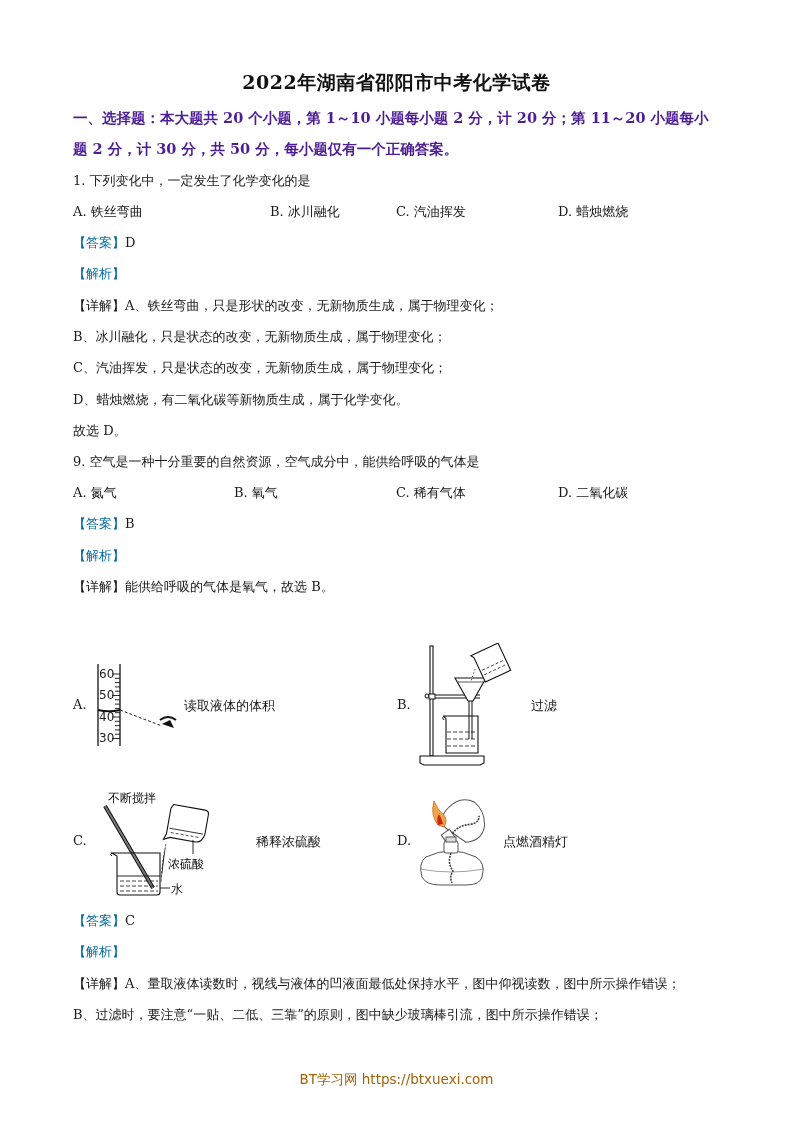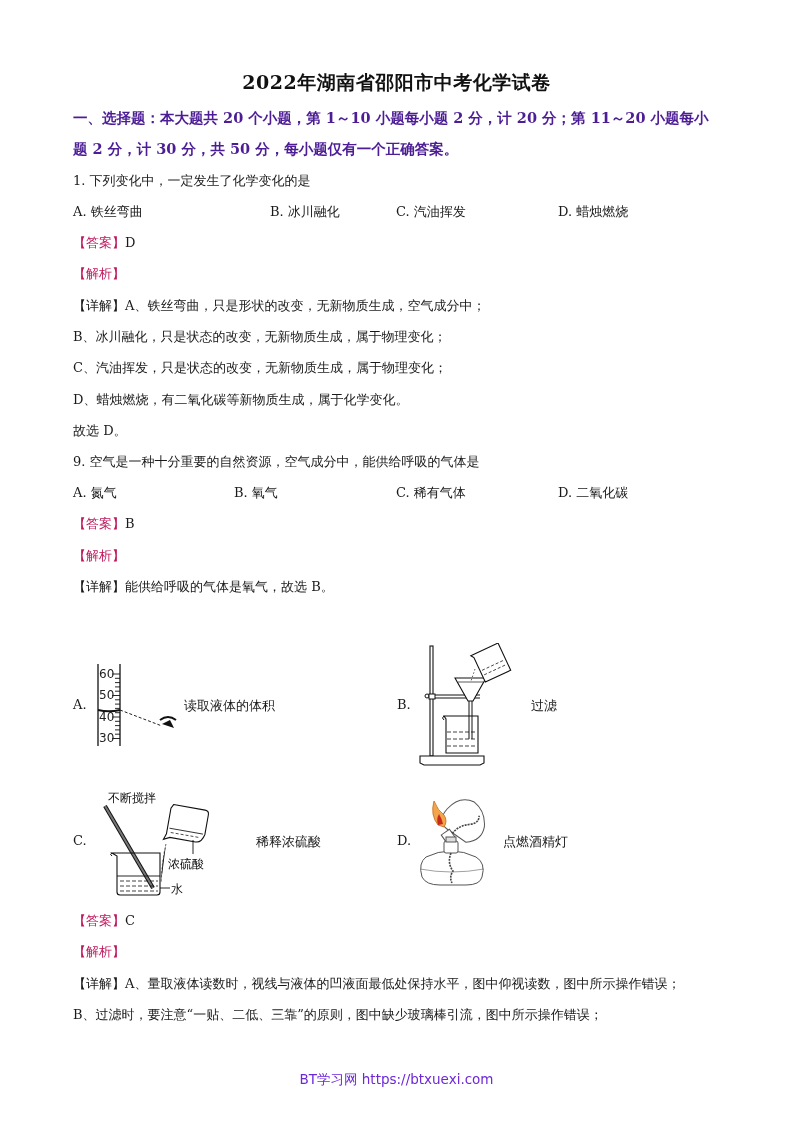--- a/index.html
+++ b/index.html
@@ -18,24 +18,24 @@
     .section-head {
       position: absolute; left: 73px; width: 660px; font-weight: bold; font-size: 14.5px; color: #4c1d95;
       line-height: 31px;
     }
     .line {
       position: absolute; left: 73px; white-space: nowrap; font-size: 13px; line-height: 18px;
     }
     .opt {
       position: absolute; white-space: nowrap; font-size: 13px; line-height: 18px;
     }
-    .tag { color: #be185d; text-align: center; }
+    .tag { color: #0369a1; text-align: center; }
     .footer {
       position: absolute; top: 1071px; left: 0; width: 793px; text-align: center;
-      font-family: "DejaVu Sans", "Liberation Sans", sans-serif; font-size: 13.5px; color: #6d28d9;
+      font-family: "DejaVu Sans", "Liberation Sans", sans-serif; font-size: 13.5px; color: #a16207;
     }
     .fig { position: absolute; }
     .fig-label { position: absolute; font-size: 13px; white-space: nowrap; }
     svg text { font-family: "DejaVu Sans", "Liberation Sans", sans-serif; }
   </style>
 </head>
 <body>
 
 <div class="page">
 
@@ -50,21 +50,21 @@
   <div class="opt" style="top:203px; left:396px;">C. 汽油挥发</div>
   <div class="opt" style="top:203px; left:558px;">D. 蜡烛燃烧</div>
 
   <div class="line" style="top:234px;">
     <span class="tag">【答案】</span><span>D</span>
   </div>
   <div class="line" style="top:265px;">
     <span class="tag">【解析】</span>
   </div>
   <div class="line" style="top:297px;">
-    <span>【详解】</span><span>A、铁丝弯曲，只是形状的改变，无新物质生成，空气成分中；</span>
+    <span>【详解】</span><span>A、铁丝弯曲，只是形状的改变，无新物质生成，属于物理变化；</span>
   </div>
   <div class="line" style="top:328px;">B、冰川融化，只是状态的改变，无新物质生成，属于物理变化；</div>
   <div class="line" style="top:359px;">C、汽油挥发，只是状态的改变，无新物质生成，属于物理变化；</div>
   <div class="line" style="top:391px;">D、蜡烛燃烧，有二氧化碳等新物质生成，属于化学变化。</div>
   <div class="line" style="top:422px;">故选 D。</div>
 
   <div class="line" style="top:453px;">9. 空气是一种十分重要的自然资源，空气成分中，能供给呼吸的气体是</div>
   <div class="opt" style="top:484px; left:73px;">A. 氮气</div>
   <div class="opt" style="top:484px; left:234px;">B. 氧气</div>
   <div class="opt" style="top:484px; left:396px;">C. 稀有气体</div>

